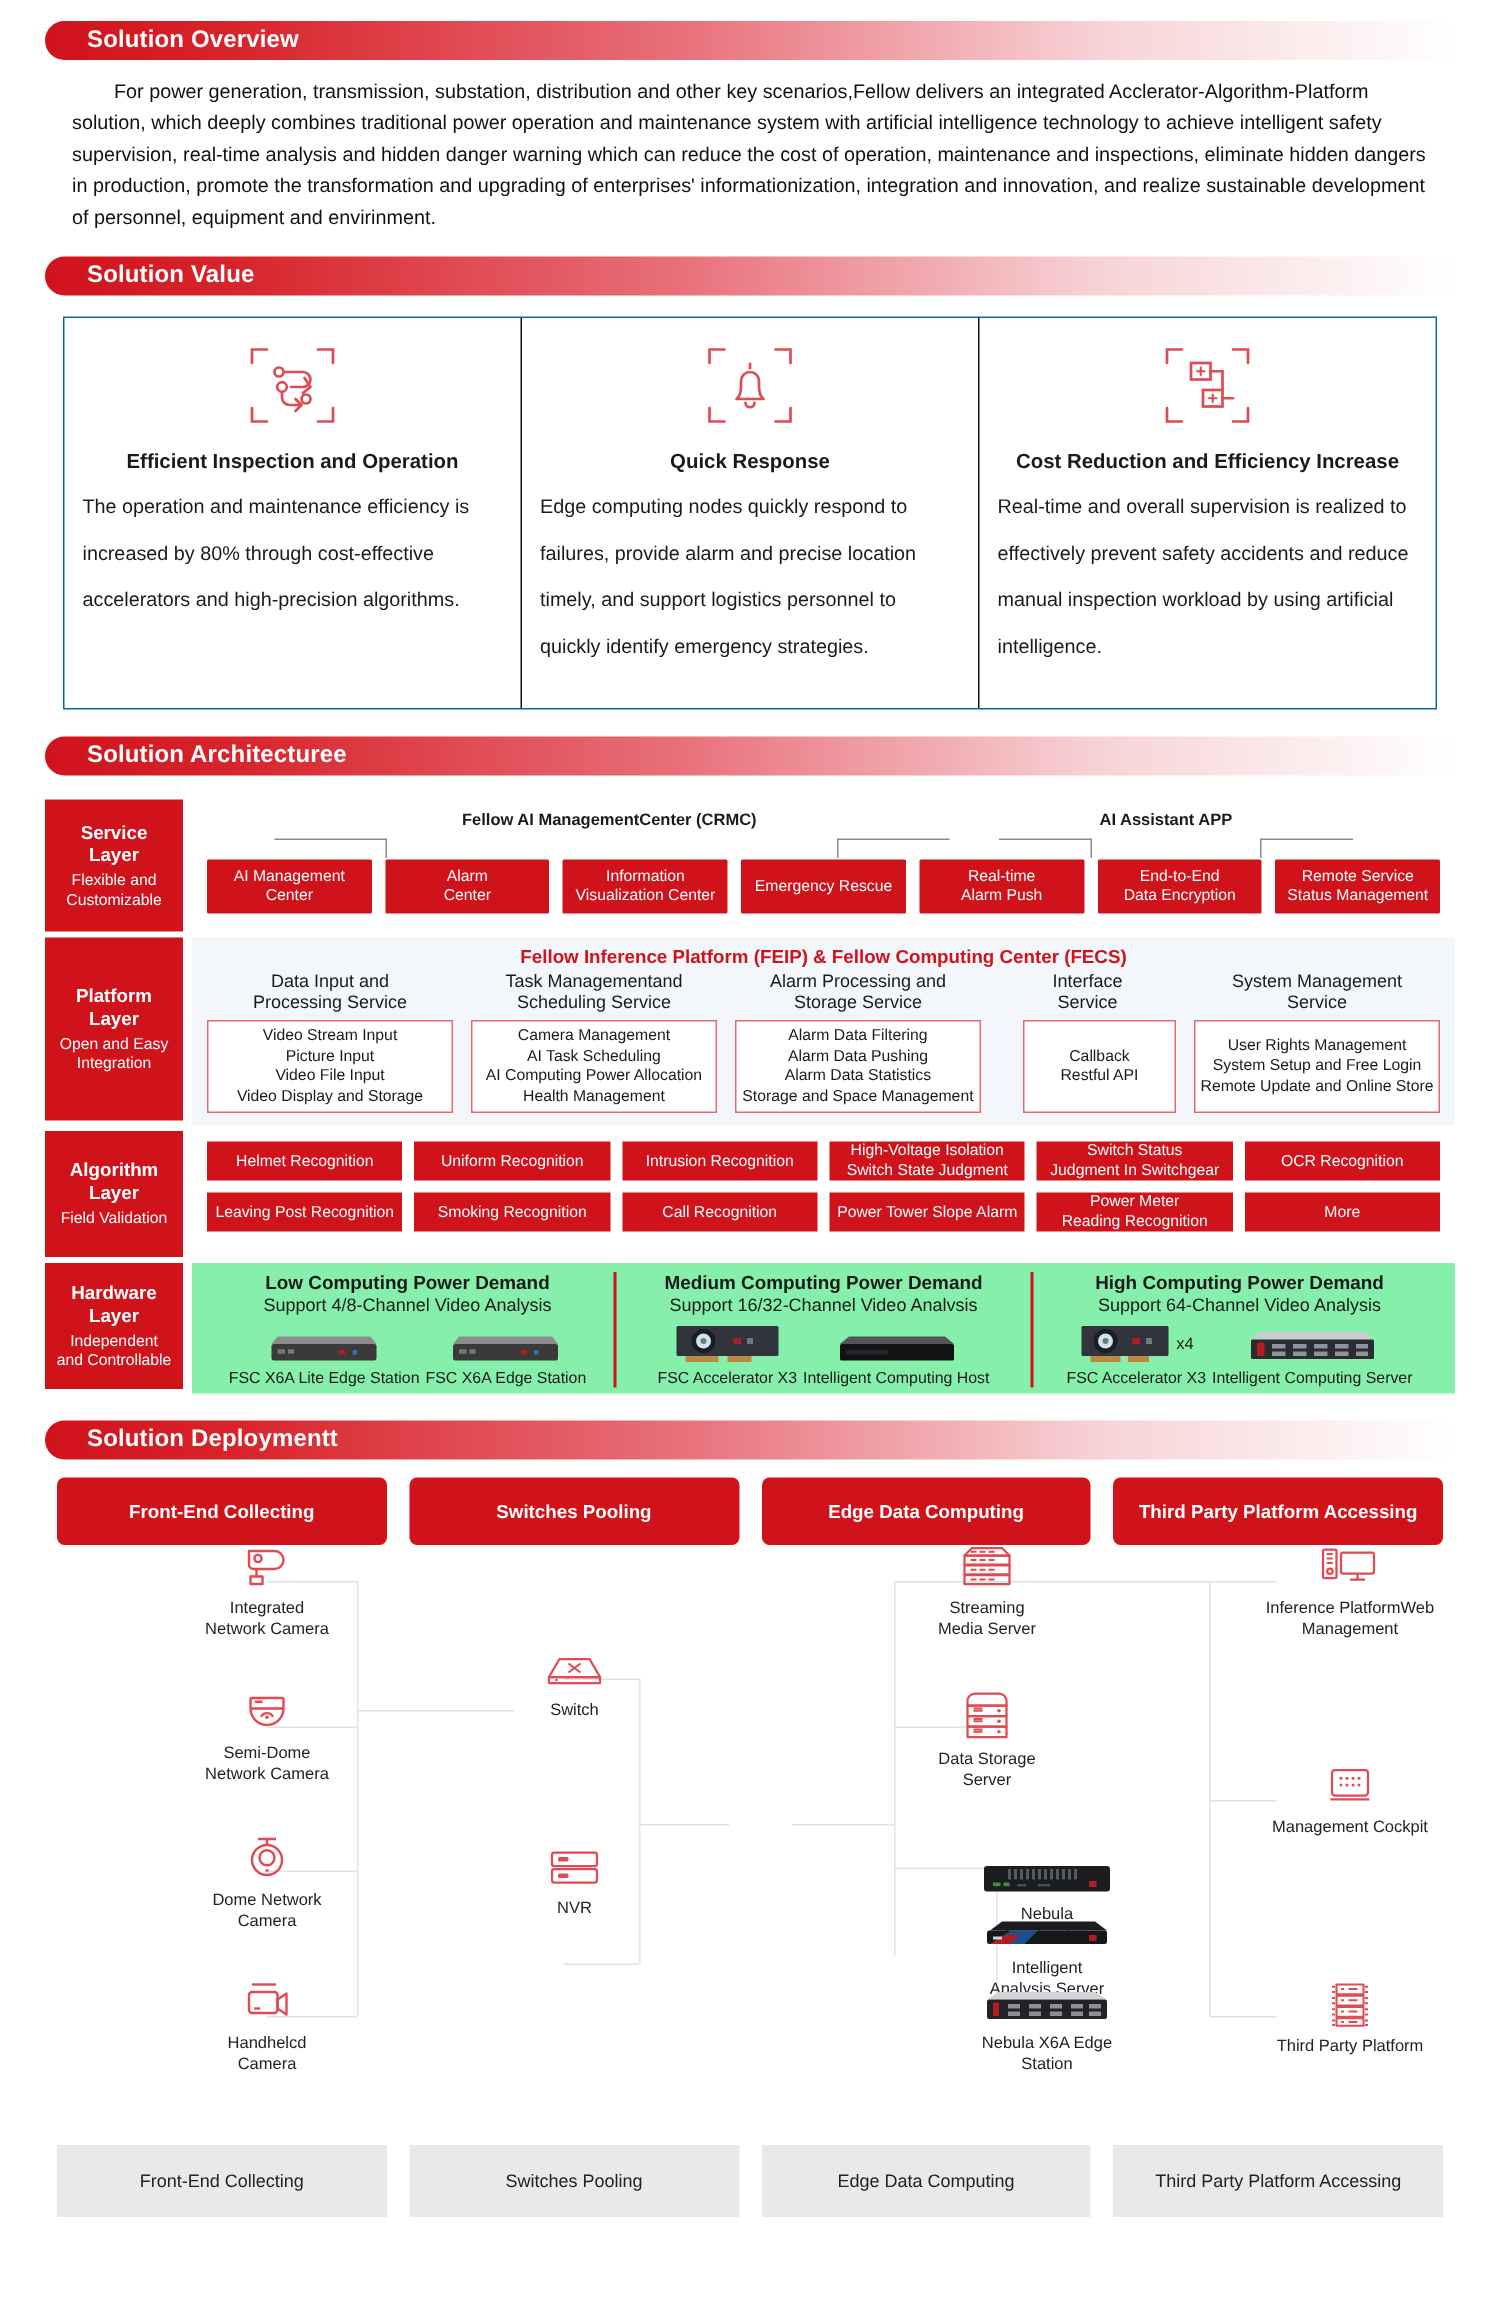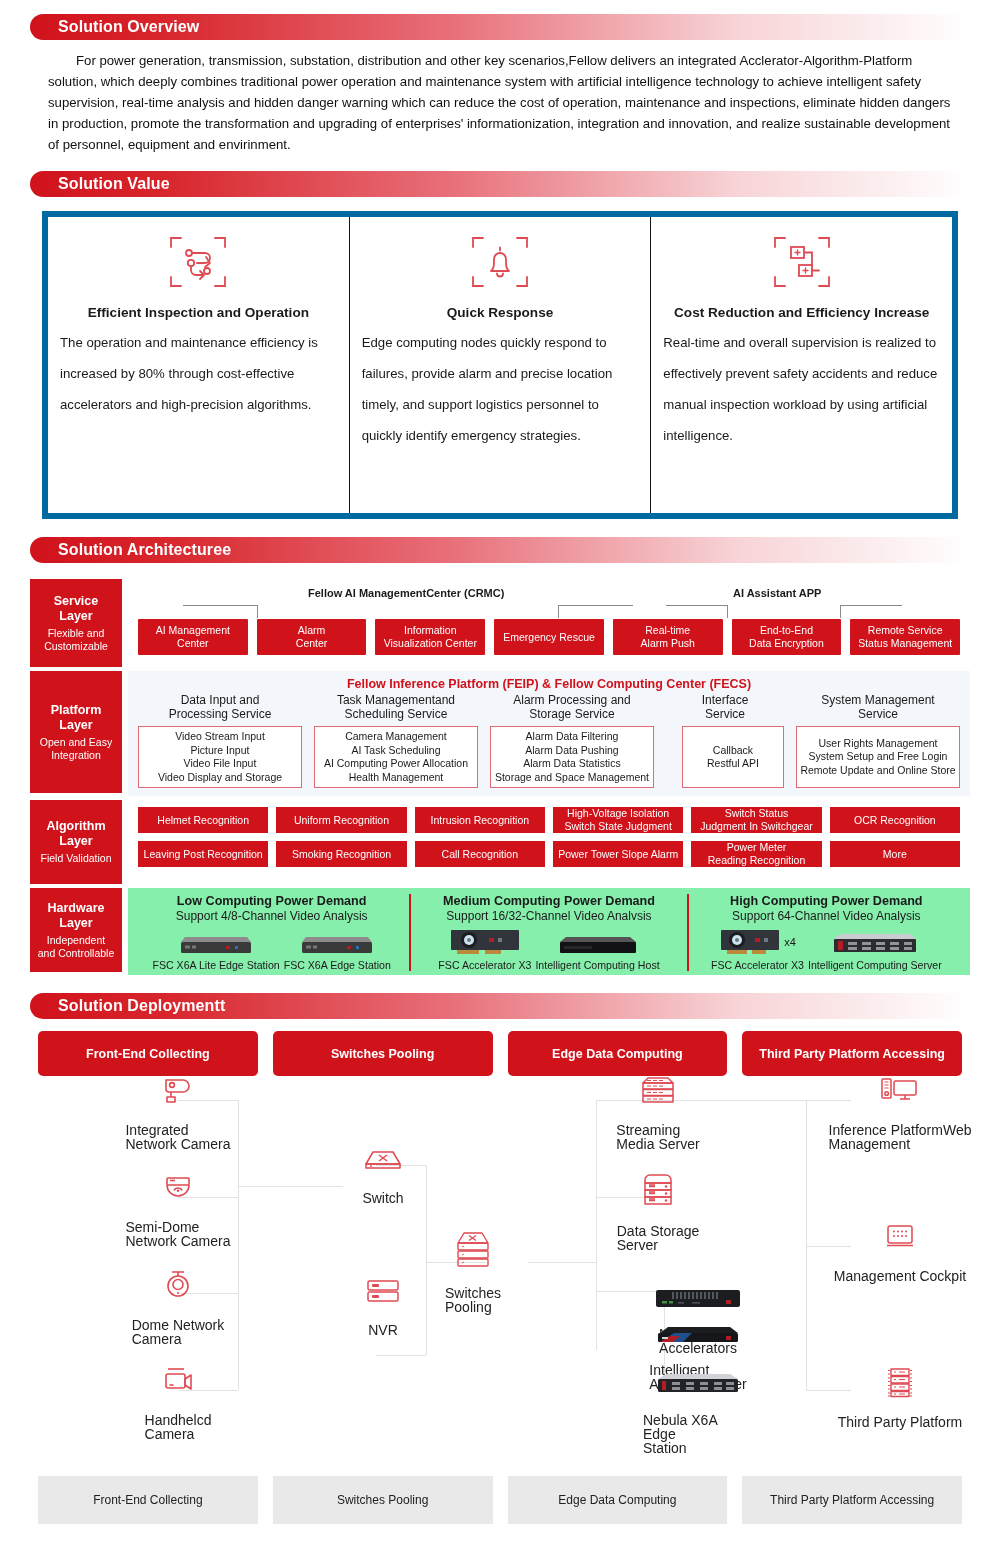--- a/index.html
+++ b/index.html
@@ -37,23 +37,23 @@
     font-size: 13.2px;
     line-height: 21px;
     text-indent: 28px;
     text-align: left;
     color: #111;
   }
 
   
   .value-table {
     margin: 14px 42px 0 42px;
-    border: 6px solid #0369a1;
+    border: 1px solid #0369a1;
     display: flex;
-    height: 308px;
+    height: 262px;
   }
   .value-col {
     flex: 1;
     padding: 14px 12px 8px 12px;
     display: flex;
     flex-direction: column;
     align-items: center;
   }
   .value-col + .value-col { border-left: 1px solid #111; }
   .value-icon { height: 62px; display: flex; align-items: center; justify-content: center; }
@@ -139,21 +139,21 @@
 
   
   .dep-cards { display: flex; gap: 15px; margin: 12px 38px 0 38px; }
   .dep-card {
     flex: 1; height: 45px; background: #d0121b; color: #fff;
     border-radius: 5px; font-size: 12.5px; font-weight: bold;
     display: flex; align-items: center; justify-content: center;
   }
   .dep-diagram { position: relative; height: 390px; margin: 0 38px; }
   .node { position: absolute; display: flex; flex-direction: column; align-items: center; width: 120px; }
-  .node-cap { font-size: 14px; line-height: 14px; margin-top: 17px; color:#222; }
+  .node-cap { font-size: 11px; line-height: 14px; text-align: center; margin-top: 5px; color:#222; }
   .ln { position: absolute; background: #e2e2e2; }
   .lnv { width: 1px; }
   .lnh { height: 1px; }
   .dep-foot { display: flex; gap: 15px; margin: 10px 38px 0 38px; }
   .foot-card {
     flex: 1; height: 48px; background: #e9e9e9; color: #222;
     font-size: 12px; display: flex; align-items: center; justify-content: center;
   }
   svg { display: block; }
 </style>
@@ -578,36 +578,20 @@
       <svg width="40" height="30" viewBox="0 0 40 30" fill="none" stroke="#e04a52" stroke-width="1.5">
         <rect x="5" y="5" width="30" height="9" rx="1.5"></rect>
         <rect x="9" y="8" width="7" height="3" rx="1" fill="#e04a52" stroke="none"></rect>
         <rect x="5" y="16" width="30" height="9" rx="1.5"></rect>
         <rect x="9" y="19" width="7" height="3" rx="1" fill="#e04a52" stroke="none"></rect>
       </svg>
     </span>
     <div class="node-cap">NVR</div>
   </div>
 
-  <div class="node" style="left:375px; top:155px;">
-    <span>
-      <svg width="44" height="38" viewBox="0 0 44 38" fill="none" stroke="#e04a52" stroke-width="1.4" stroke-linejoin="round">
-        <path d="M13 2h18l6 10H7z"></path>
-        <path d="M18 4.5l7 5M25 4.5l-7 5" stroke-width="1.3"></path>
-        <rect x="7" y="12" width="30" height="7" rx="1"></rect>
-        <rect x="7" y="20" width="30" height="7" rx="1"></rect>
-        <rect x="7" y="28" width="30" height="7" rx="1"></rect>
-        <circle cx="12" cy="15.5" r=".8" fill="#e04a52" stroke="none"></circle>
-        <circle cx="12" cy="23.5" r=".8" fill="#e04a52" stroke="none"></circle>
-        <circle cx="12" cy="31.5" r=".8" fill="#e04a52" stroke="none"></circle>
-      </svg>
-    </span>
-    <div class="node-cap" style="white-space:pre-line;">Switches
-Pooling</div>
-  </div>
 
   <div class="node" style="left:560px; top:0;">
     <span>
       <svg width="40" height="30" viewBox="0 0 40 30" fill="none" stroke="#e04a52" stroke-width="1.5" stroke-linejoin="round">
         <path d="M10 2h20l5 5H5z"></path>
         <rect x="5" y="7" width="30" height="6"></rect>
         <rect x="5" y="13.5" width="30" height="6"></rect>
         <rect x="5" y="20" width="30" height="6"></rect>
         <g stroke-width="1.2">
           <path d="M9 4.5h4M15 4.5h4M21 4.5h4"></path>

